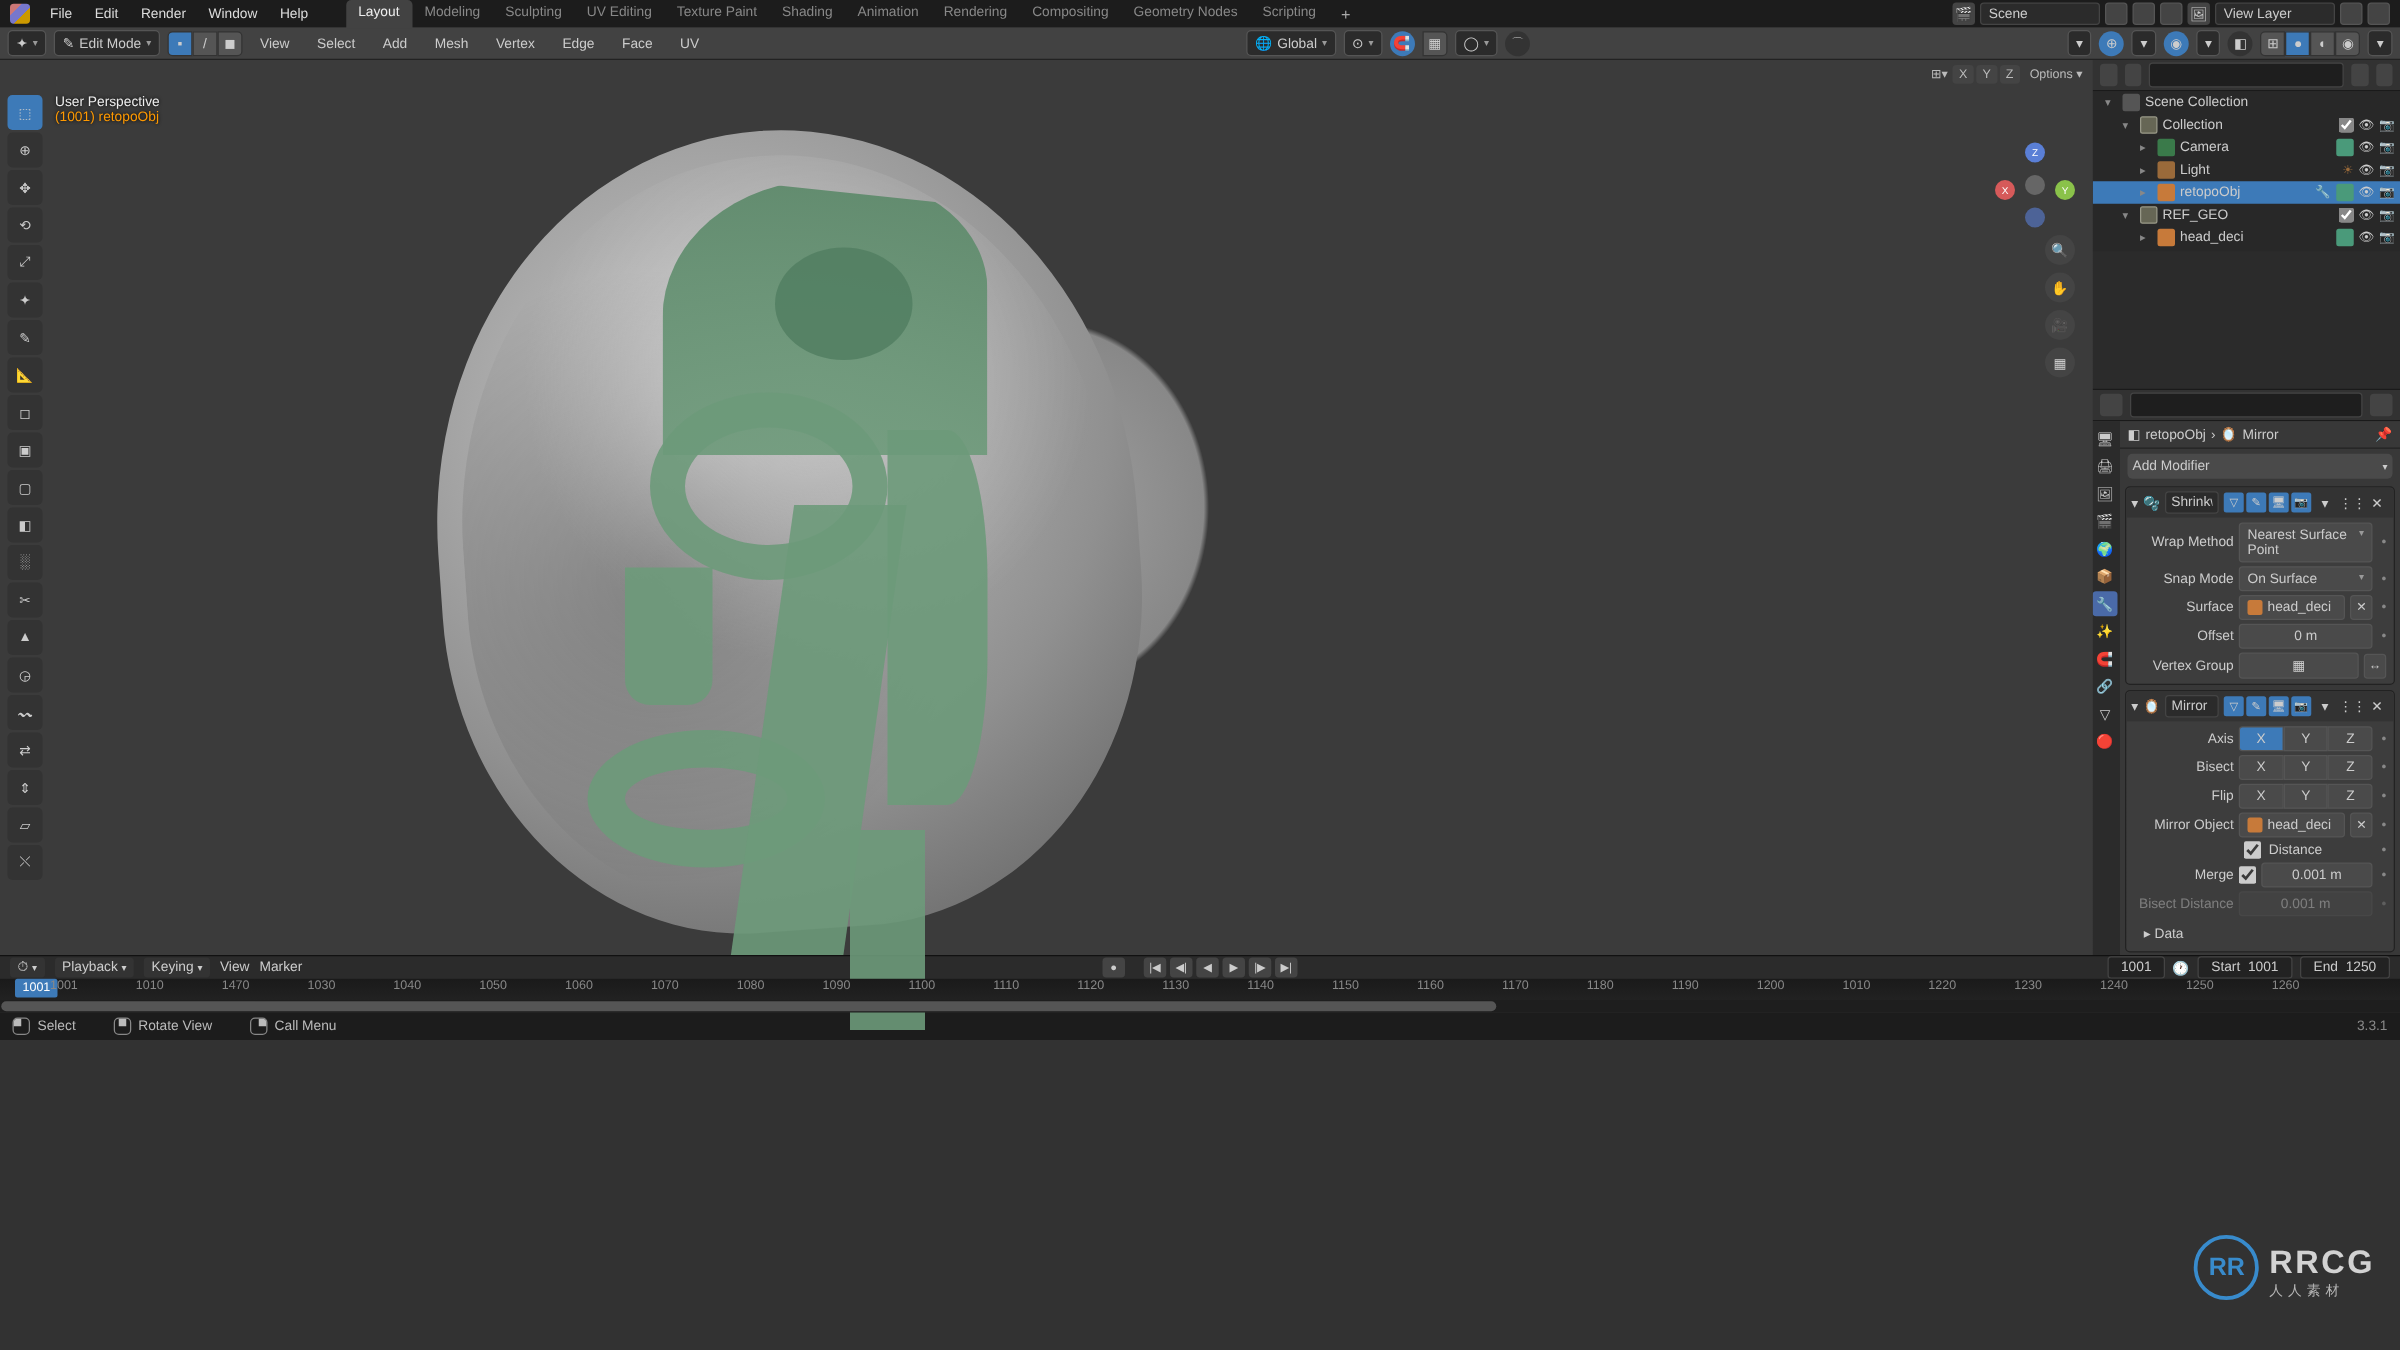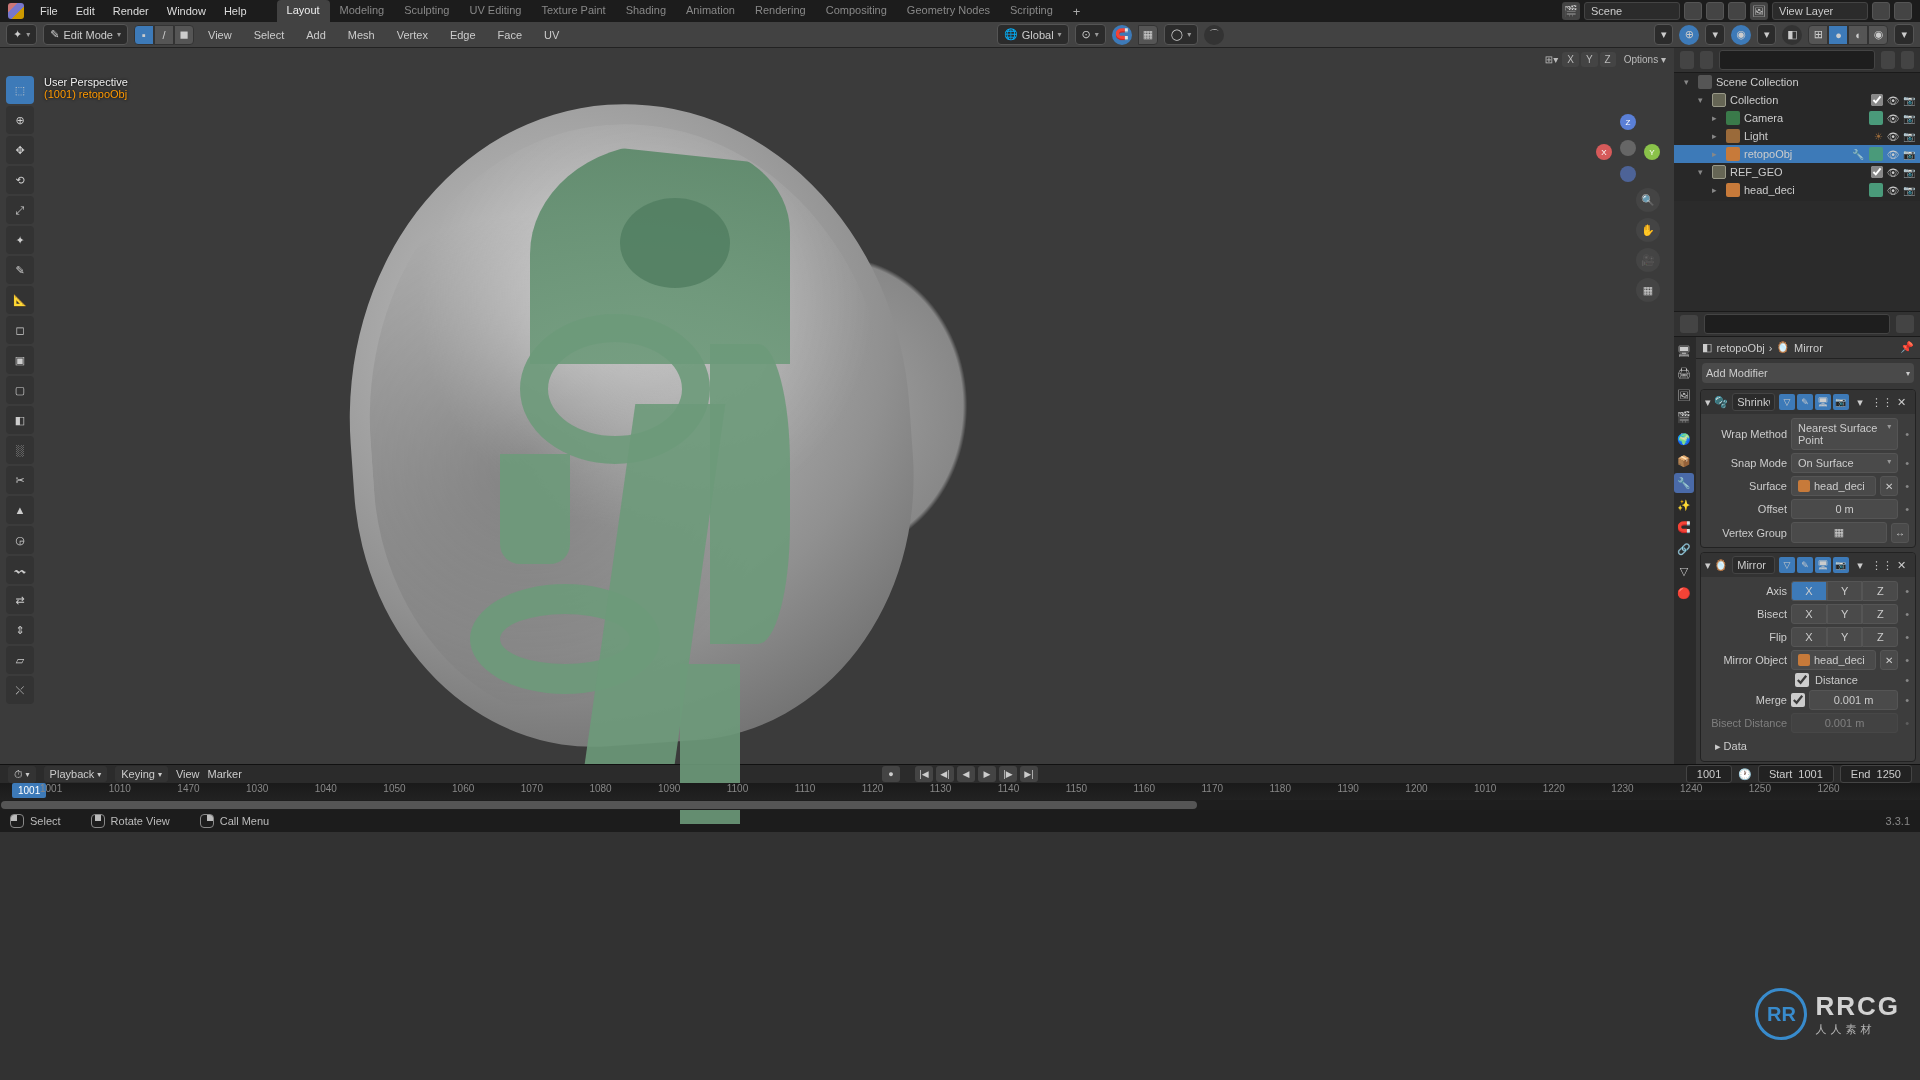--- a/index.html
+++ b/index.html
@@ -162,21 +162,21 @@
 
 .status { height:22px; background:#1c1c1c; display:flex; align-items:center; padding:0 10px; gap:30px; font-size:11px; color:#bbb;}
 .status .sitem { display:flex; align-items:center; gap:6px;}
 .status .mouse { width:14px; height:14px; border:1px solid #888; border-radius:4px; position:relative;}
 .status .mouse::before { content:""; position:absolute; top:0; width:6px; height:6px; background:#bbb;}
 .status .mouse.l::before{ left:0; border-radius:3px 0 0 0;}
 .status .mouse.m::before{ left:3px; border-radius:0;}
 .status .mouse.r::before{ right:0; border-radius:0 3px 0 0;}
 .status .ver { margin-left:auto; color:#888;}
 
-.watermark { position:absolute; right:20px; bottom:40px; display:flex; align-items:center; gap:8px; opacity:.85;}
+.watermark { position:absolute; right:20px; bottom:40px; display:flex; align-items:flex-end; gap:8px; opacity:.85;}
 .watermark .wlogo { width:52px; height:52px; border:3px solid #3a9be8; border-radius:50%; display:flex; align-items:center; justify-content:center; color:#3a9be8; font-weight:700; font-size:20px;}
 .watermark .wtxt { font-size:26px; font-weight:700; color:#eee; letter-spacing:2px;}
 .watermark .wtxt .sub { font-size:11px; font-weight:400; letter-spacing:4px; display:block; color:#ccc;}
 
 input, .dd, .fld { cursor: default; }
 </style>
 </head>
 <body>
 
 <div class="menubar">

